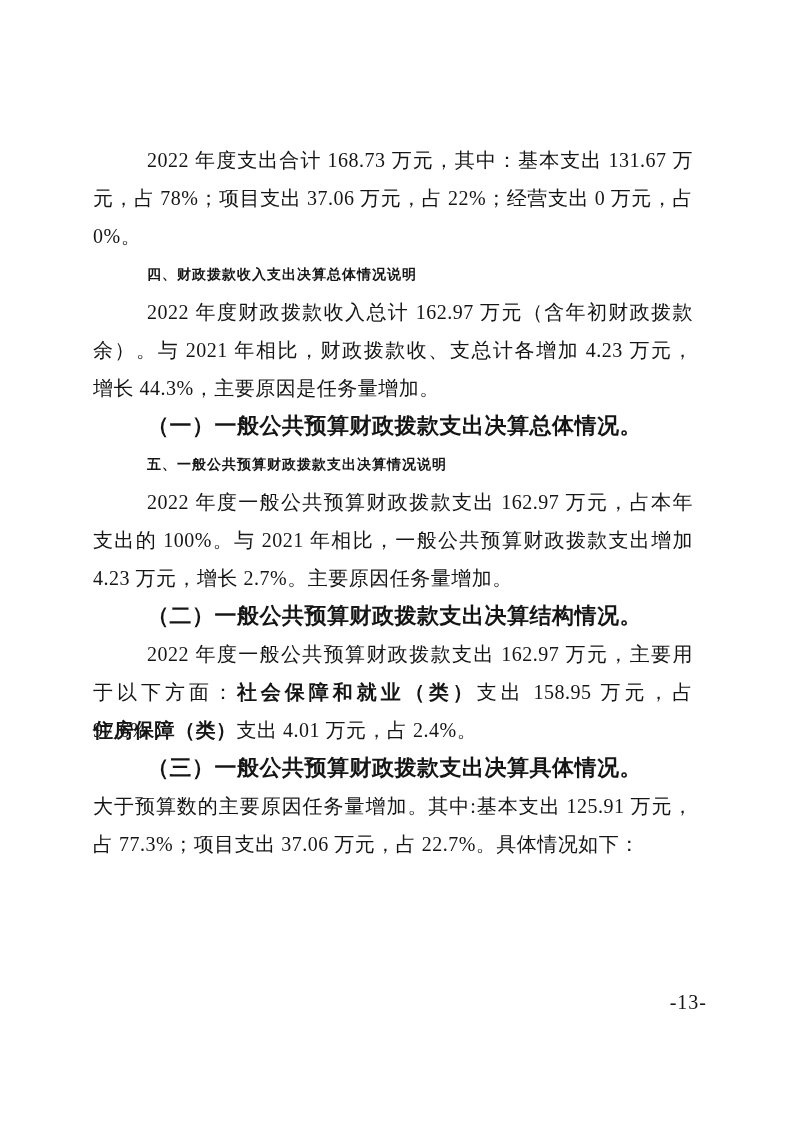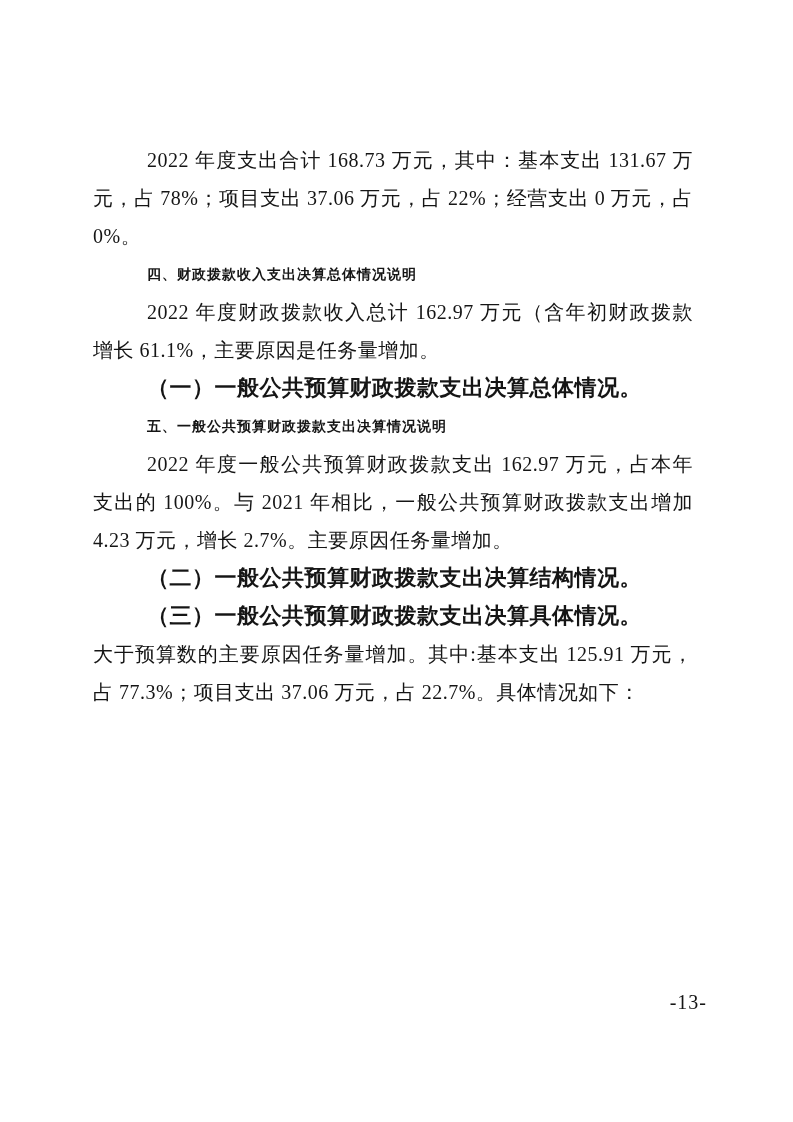--- a/index.html
+++ b/index.html
@@ -69,36 +69,42 @@
       <div class="block body">
         <div class="line fill indent"><span class="seg">2022 年度支出合计 168.73 万元，其中：基本支出 131.67 万</span></div>
         <div class="line fill"><span class="seg">元，占 78%；项目支出 37.06 万元，占 22%；经营支出 0 万元，占</span></div>
         <div class="line"><span class="seg">0%。</span></div>
       </div>
       <div class="block h-sans">
         <div class="line indent"><span class="seg">四、财政拨款收入支出决算总体情况说明</span></div>
       </div>
       <div class="block body">
         <div class="line fill indent"><span class="seg">2022 年度财政拨款收入总计 162.97 万元（含年初财政拨款</span></div>
-        <div class="line"><span class="seg">增长 61.1%，主要原因是任务量增加。</span></div>
+        <div class="line fill"><span class="seg">余）。与 2021 年相比，财政拨款收、支总计各增加 4.23 万元，</span></div>
+        <div class="line"><span class="seg">增长 44.3%，主要原因是任务量增加。</span></div>
       </div>
       <div class="block h-serif">
         <div class="line indent"><span class="seg">（一）一般公共预算财政拨款支出决算总体情况。</span></div>
       </div>
       <div class="block h-sans">
         <div class="line indent"><span class="seg">五、一般公共预算财政拨款支出决算情况说明</span></div>
       </div>
       <div class="block body">
         <div class="line fill indent"><span class="seg">2022 年度一般公共预算财政拨款支出 162.97 万元，占本年</span></div>
         <div class="line fill"><span class="seg">支出的 100%。与 2021 年相比，一般公共预算财政拨款支出增加</span></div>
         <div class="line"><span class="seg">4.23 万元，增长 2.7%。主要原因任务量增加。</span></div>
       </div>
       <div class="block h-serif">
         <div class="line indent"><span class="seg">（二）一般公共预算财政拨款支出决算结构情况。</span></div>
       </div>
+      <div class="block body">
+        <div class="line fill indent"><span class="seg">2022 年度一般公共预算财政拨款支出 162.97 万元，主要用</span></div>
+        <div class="line fill"><span class="seg">于以下方面：</span><span class="seg b">社会保障和就业（类）</span><span class="seg">支出 158.95 万元，占 97.6%；</span></div>
+        <div class="line"><span class="seg b">住房保障（类）</span><span class="seg">支出 4.01 万元，占 2.4%。</span></div>
+      </div>
       <div class="block h-serif">
         <div class="line indent"><span class="seg">（三）一般公共预算财政拨款支出决算具体情况。</span></div>
       </div>
       <div class="block body">
         <div class="line fill"><span class="seg">大于预算数的主要原因任务量增加。其中:基本支出 125.91 万元，</span></div>
         <div class="line"><span class="seg">占 77.3%；项目支出 37.06 万元，占 22.7%。具体情况如下：</span></div>
       </div>
     </div>
   <div class="pagenum">-13-</div>
 </div>

